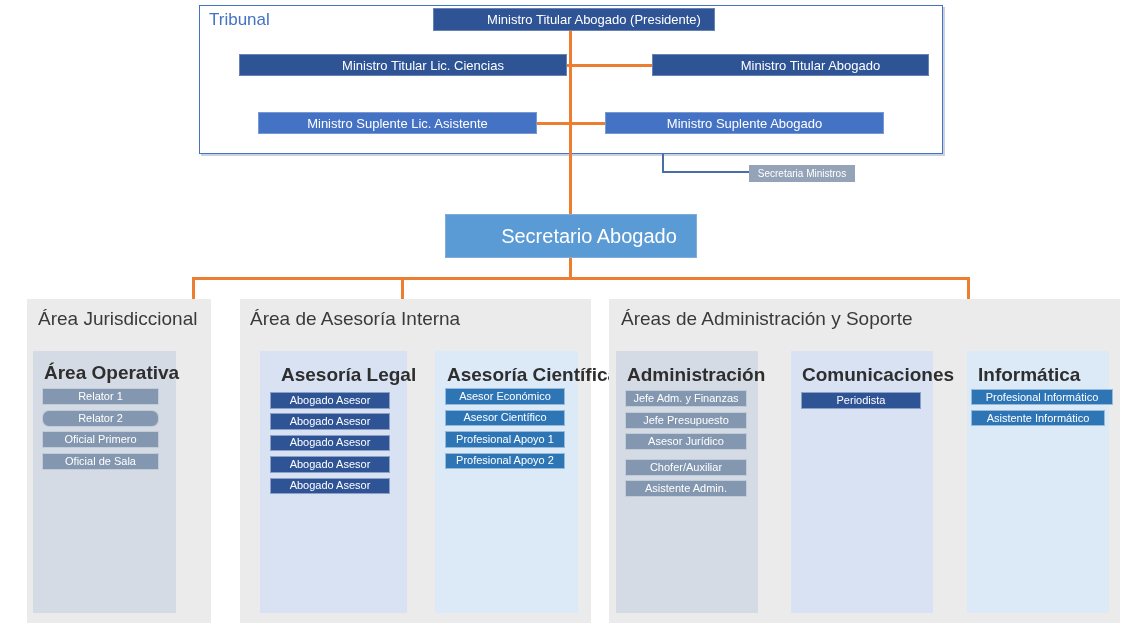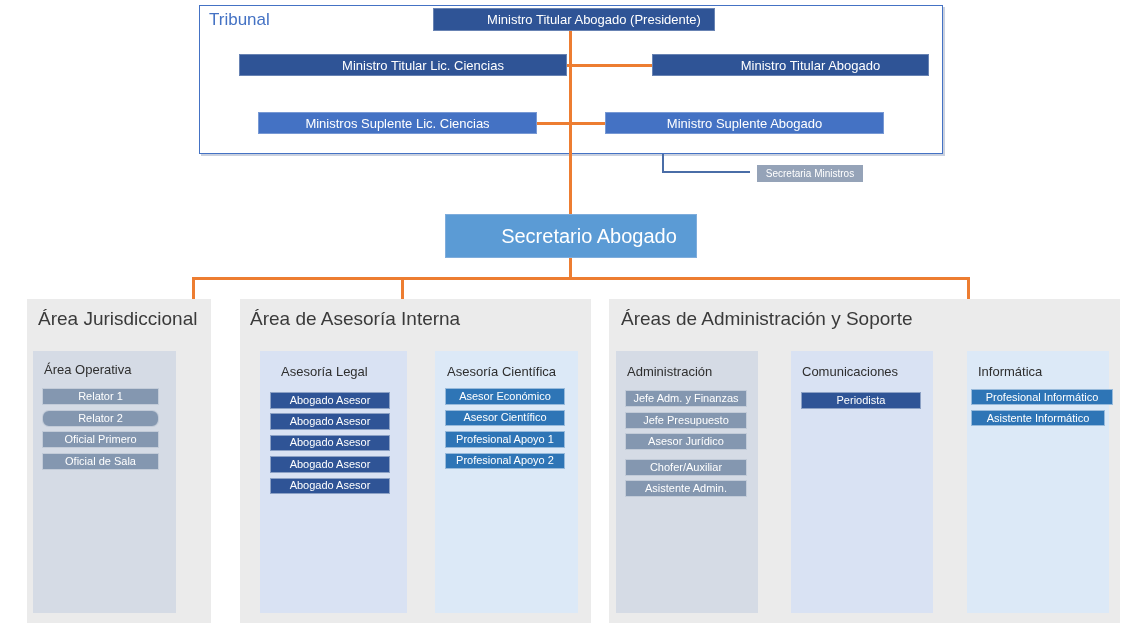--- a/index.html
+++ b/index.html
@@ -30,21 +30,21 @@
   .i-dark{background:var(--dark-blue,#2F5496);border:1px solid rgba(255,255,255,.45);}
   .i-blue{background:var(--mid-blue,#2E75B6);border:1px solid rgba(255,255,255,.5);}
   .i-gray{background:var(--gray-blue,#8497B0);border:1px solid rgba(255,255,255,.5);}
   
   .container{background:var(--container-bg,#EBEBEB);padding-left:48px;}
   .area-title{position:absolute;color:var(--title-color,#3A3A3A);font-size:19px;line-height:1.15;white-space:nowrap;}
   .panel{position:absolute;box-sizing:border-box;}
   .p-gray{background:var(--panel-gray,#D5DBE5);}
   .p-lav{background:var(--panel-lav,#D9E2F3);}
   .p-sky{background:var(--panel-sky,#DCE9F7);}
-  .panel-title{position:absolute;color:#2e2e2e;font-size:13px;font-weight:400;white-space:nowrap;line-height:1;}
+  .panel-title{position:absolute;color:#2e2e2e;font-size:19px;font-weight:700;white-space:nowrap;line-height:1;}
 </style>
 </head>
 <body>
 
 <div id="page">
 
   <div class="abs frame" style="left:199px;top:5px;width:744px;height:149px;"></div>
   <div class="abs frame-label" style="left:209px;top:11px;">Tribunal</div>
 
   <div class="ln" style="left:569px;top:31px;width:2.5px;height:184px;"></div>
@@ -54,24 +54,24 @@
   <div class="ln-navy" style="left:662px;top:171px;width:88px;height:2px;"></div>
   <div class="ln" style="left:569px;top:257px;width:2.5px;height:22px;"></div>
   <div class="ln" style="left:192px;top:277px;width:778px;height:2.5px;"></div>
   <div class="ln" style="left:192px;top:277px;width:2.5px;height:23px;"></div>
   <div class="ln" style="left:401px;top:277px;width:2.5px;height:23px;"></div>
   <div class="ln" style="left:967px;top:277px;width:2.5px;height:23px;"></div>
 
   <div class="orgbox c-dark" style="left:433px;top:8px;width:282px;height:23px;">Ministro Titular Abogado (Presidente)</div>
   <div class="orgbox c-dark" style="left:219px;top:54px;width:328px;height:22px;margin-left:20px;">Ministro Titular Lic. Ciencias</div>
   <div class="orgbox c-dark" style="left:652px;top:54px;width:277px;height:22px;">Ministro Titular Abogado</div>
-  <div class="orgbox c-med" style="left:258px;top:112px;width:279px;height:22px;">Ministros Suplente Lic. Ciencias</div>
+  <div class="orgbox c-med" style="left:258px;top:112px;width:279px;height:22px;">Ministro Suplente Lic. Asistente</div>
   <div class="orgbox c-med" style="left:605px;top:112px;width:279px;height:22px;">Ministro Suplente Abogado</div>
 
-  <div class="orgbox c-sec" style="left:749px;top:165px;width:106px;height:17px;margin-left:8px;">Secretaria Ministros</div>
+  <div class="orgbox c-sec" style="left:749px;top:165px;width:106px;height:17px;">Secretaria Ministros</div>
   <div class="orgbox c-sky" style="left:445px;top:214px;width:252px;height:44px;padding-left:36px;">Secretario Abogado</div>
 
   <div class="abs container" style="left:27px;top:299px;width:184px;height:324px;">
     <div class="area-title" style="left:11px;top:9px;">Área Jurisdiccional</div>
     <div class="panel p-gray" style="left:6px;top:52px;width:143px;height:262px;">
       <div class="panel-title" style="left:11px;top:12px;">Área Operativa</div>
       <div class="orgbox item i-gray" style="left:9px;top:37px;width:117px;height:17px;">Relator 1</div>
       <div class="orgbox item i-gray" style="left:9px;top:58.5px;width:117px;height:17px;border-radius:7px;">Relator 2</div>
       <div class="orgbox item i-gray" style="left:9px;top:80px;width:117px;height:17px;">Oficial Primero</div>
       <div class="orgbox item i-gray" style="left:9px;top:101.5px;width:117px;height:17px;">Oficial de Sala</div>

